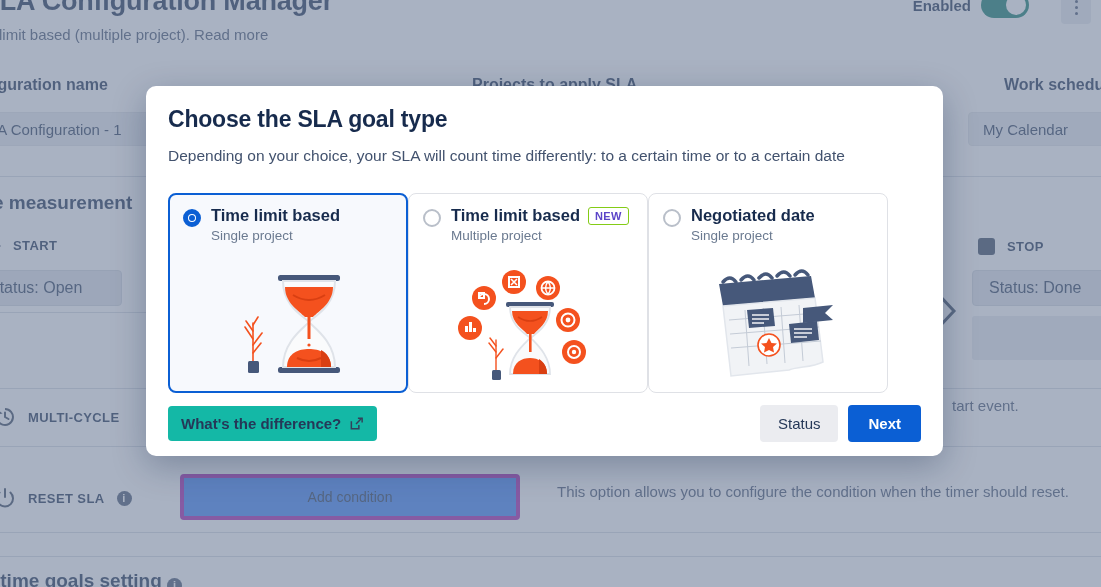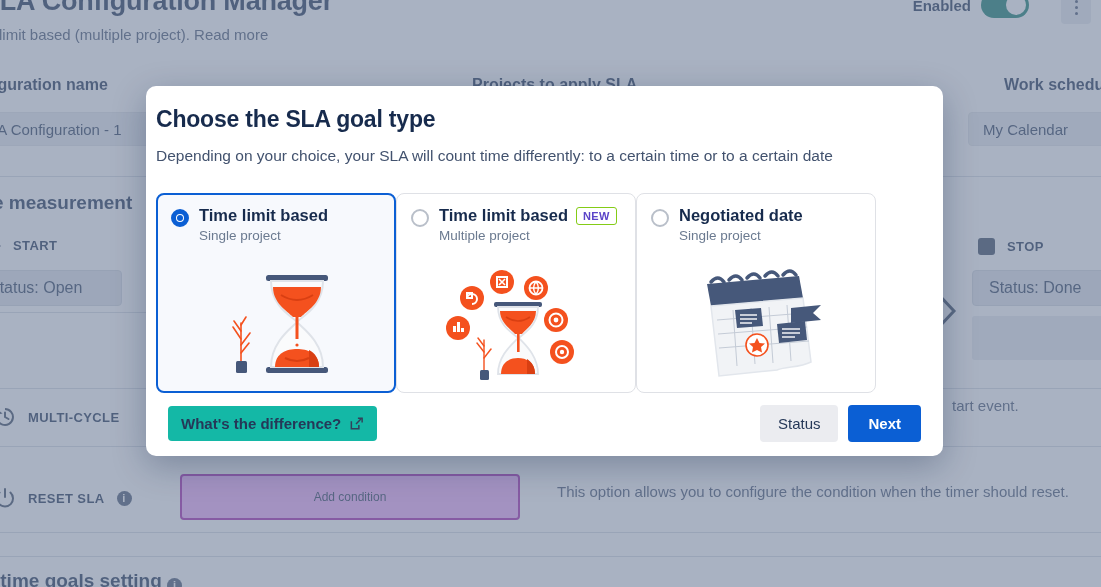--- a/index.html
+++ b/index.html
@@ -88,23 +88,23 @@
     position: absolute; width: 22px; height: 38px;
   }
   .bg-pill {
     position: absolute; height: 36px; border-radius: 4px;
     border: 1px solid #cfd5de; background: #dfe3ea;
     display: flex; align-items: center; padding: 0 16px;
     font-size: 16px; color: #253858; white-space: nowrap;
   }
   .bg-addcond {
     position: absolute; height: 46px; border-radius: 4px;
-    background: #f0abfc; border: 2px solid #a21caf;
+    background: #3b82f6; border: 4px solid #a21caf;
     display: flex; align-items: center; justify-content: center;
-    font-size: 12px; color: #253858;
+    font-size: 14px; color: #253858;
   }
   .bg-help {
     position: absolute; font-size: 15px; color: #42526e; line-height: 1.5;
     white-space: nowrap;
   }
   .bg-help b { color: #172b4d; }
   .info-dot {
     display: inline-block; width: 15px; height: 15px; border-radius: 50%;
     background: #42526e; color: #fff; font-size: 11px; font-weight: bold;
     text-align: center; line-height: 15px; font-style: normal;
@@ -114,21 +114,21 @@
     position: absolute; background: #e6e9ee; border-radius: 3px;
   }
 
   
   .modal {
     position: absolute; left: 146px; top: 86px;
     width: 797px; height: 370px;
     background: #fff; border-radius: 10px;
     box-shadow: 0 10px 34px rgba(9,30,66,.28);
     z-index: 40;
-    padding: 20px 22px 0 10px;
+    padding: 20px 22px 0 22px;
   }
   .m-title {
     font-size: 23px; font-weight: bold; color: #172b4d;
     letter-spacing: -.2px; margin-bottom: 12px;
   }
   .m-desc {
     font-size: 15.5px; color: #42526e; line-height: 1.45;
     width: 735px; margin-bottom: 26px;
   }
   .cards { display: flex; }

